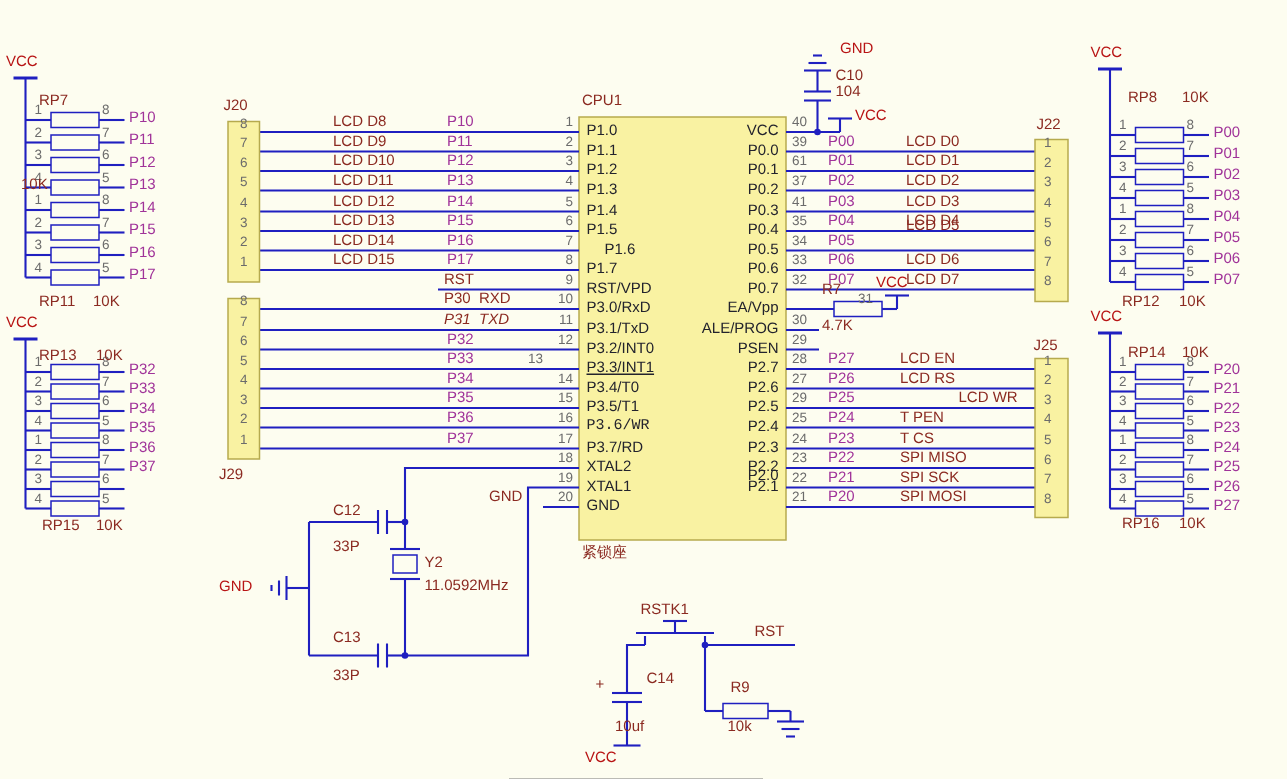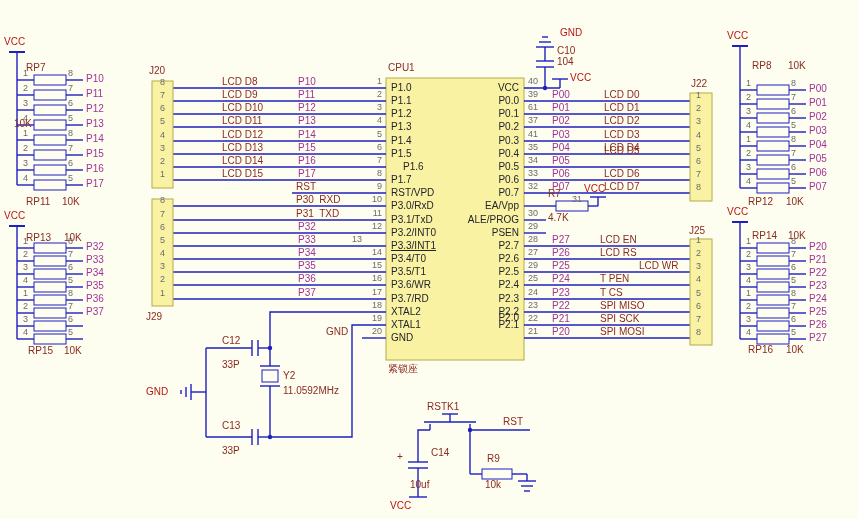--- a/index.html
+++ b/index.html
@@ -283,34 +283,34 @@
       <span class="t sig" style="left: 222px; top: 168px;">LCD D15</span>
       <span class="t net" style="left: 298px; top: 168px;">P17</span>
       <span class="t pin" style="left: 391px; top: 187px;">RST/VPD</span>
       <span class="t num" style="left: auto; top: 180px; right: 476px;">9</span>
       <span class="t sig" style="left: 296px; top: 181px;">RST</span>
       <span class="t pin" style="left: 391px; top: 200px;">P3.0/RxD</span>
       <span class="t num" style="left: auto; top: 193px; right: 476px;">10</span>
       <span class="t sig" style="left: 296px; top: 194px;">P30  RXD</span>
       <span class="t pin" style="left: 391px; top: 214px;">P3.1/TxD</span>
       <span class="t num" style="left: auto; top: 207px; right: 476px;">11</span>
-      <span class="t sig" style="left: 296px; top: 208px;">P31  TXD</span>
+      <span class="t sig" style="left: 296px; top: 208px; font-style: italic;">P31  TXD</span>
       <span class="t pin" style="left: 391px; top: 227px;">P3.2/INT0</span>
       <span class="t num" style="left: auto; top: 220px; right: 476px;">12</span>
       <span class="t net" style="left: 298px; top: 221px;">P32</span>
       <span class="t pin" style="left: 391px; top: 240px; text-decoration: underline;">P3.3/INT1</span>
       <span class="t num" style="left: auto; top: 233px; right: 496px;">13</span>
       <span class="t net" style="left: 298px; top: 234px;">P33</span>
       <span class="t pin" style="left: 391px; top: 253px;">P3.4/T0</span>
       <span class="t num" style="left: auto; top: 246px; right: 476px;">14</span>
       <span class="t net" style="left: 298px; top: 247px;">P34</span>
       <span class="t pin" style="left: 391px; top: 266px;">P3.5/T1</span>
       <span class="t num" style="left: auto; top: 259px; right: 476px;">15</span>
       <span class="t net" style="left: 298px; top: 260px;">P35</span>
-      <span class="t pin" style="left: 391px; top: 279px;">P3.6/WR</span>
+      <span class="t pin" style="left: 391px; top: 279px; font-family: Liberation Mono, monospace;">P3.6/WR</span>
       <span class="t num" style="left: auto; top: 272px; right: 476px;">16</span>
       <span class="t net" style="left: 298px; top: 273px;">P36</span>
       <span class="t pin" style="left: 391px; top: 293px;">P3.7/RD</span>
       <span class="t num" style="left: auto; top: 286px; right: 476px;">17</span>
       <span class="t net" style="left: 298px; top: 287px;">P37</span>
       <span class="t pin" style="left: 391px; top: 306px;">XTAL2</span>
       <span class="t num" style="left: auto; top: 299px; right: 476px;">18</span>
       <span class="t pin" style="left: 391px; top: 319px;">XTAL1</span>
       <span class="t num" style="left: auto; top: 312px; right: 476px;">19</span>
       <span class="t pin" style="left: 391px; top: 332px;">GND</span>

